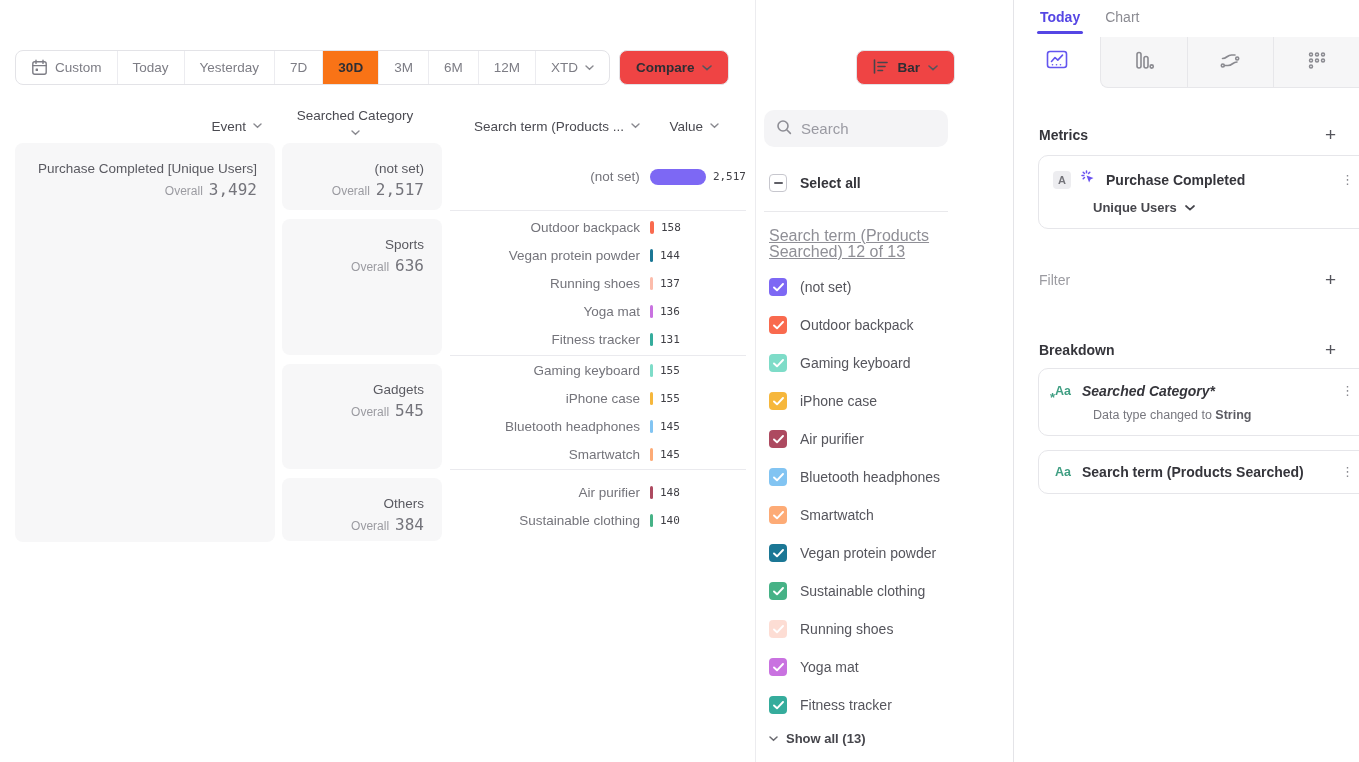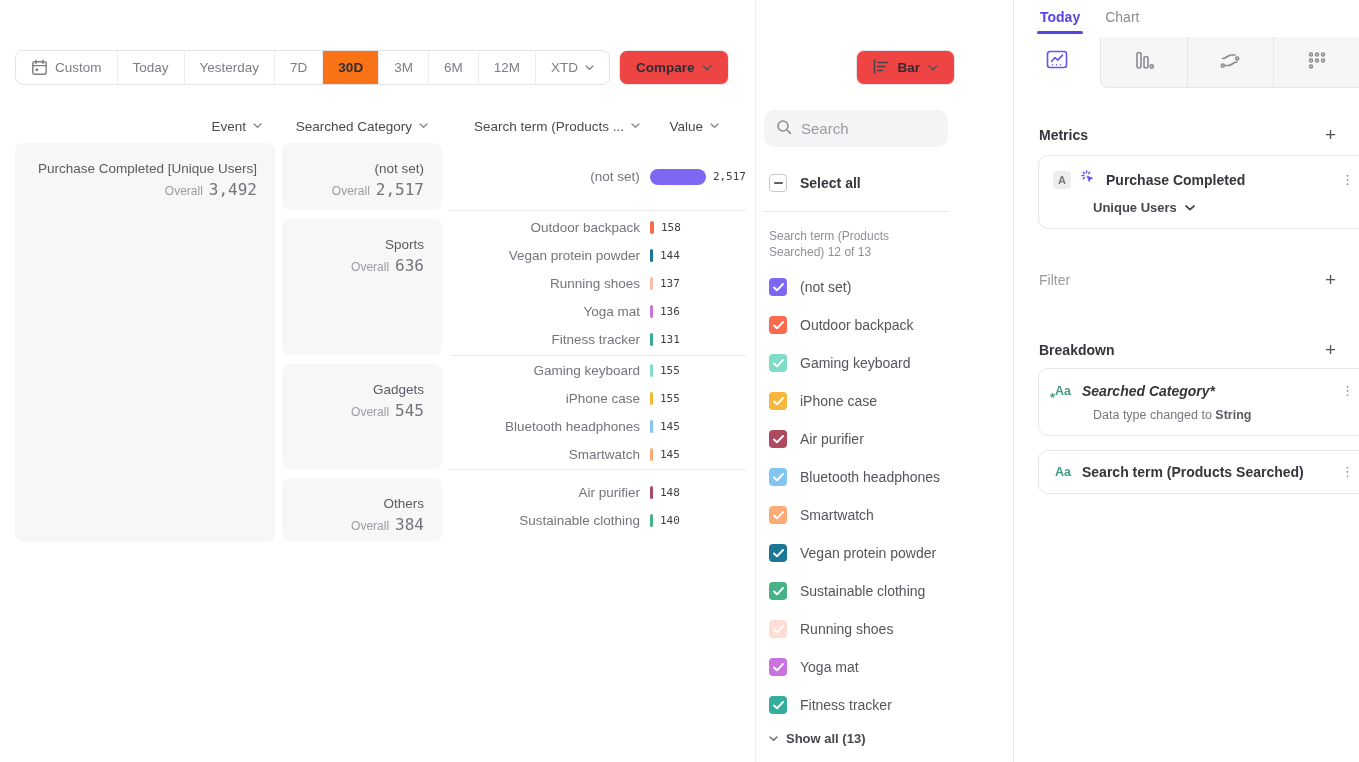--- a/index.html
+++ b/index.html
@@ -19,21 +19,21 @@
   .pill-btn { display:flex; align-items:center; gap:8px; height:35px; padding:0 16px;
     border:1px solid #e3e3e7; border-radius:8px; background:#ef4444; font-size:13.5px; font-weight:700; color:#2e2e34; cursor:pointer; }
   .compare { margin-left:9px; }
   .bar-btn { margin-left:auto; }
   .chev { color:#77777f; display:inline-flex; }
 
   
   .col-head { position:absolute; top:116px; height:20px; display:flex; align-items:center; justify-content:flex-end;
     gap:7px; font-size:13.5px; font-weight:500; color:#4a4a51; cursor:pointer; }
   #head-event { left:15px; width:247px; }
-  #head-category { left:282px; width:146px; }
+  #head-category { left:282px; width:146px;flex-direction:column; }
   #head-term { left:410px; width:230px; }
   #head-value { left:560px; width:159px; }
 
   
   .card { position:absolute; background:#f7f7f8; border-radius:8px; text-align:right; padding:16px 18px 0 10px; }
   .card .name { font-size:13.5px; color:#5a5a61; line-height:19px; }
   .card .overall { font-size:12px; color:#9b9ba1; margin-top:2px; }
   .card .overall .num { font-family:"DejaVu Sans Mono", monospace; font-size:16px; color:#74747b; margin-left:6px; }
   #event-card { left:15px; top:143px; width:260px; height:399px; }
 
@@ -53,21 +53,21 @@
     border-radius:10px; display:flex; align-items:center; padding:0 12px; gap:9px; }
   .legend-search input { border:none; outline:none; background:transparent; font-size:15px; color:#3b3b42;
     width:130px; font-family:"Liberation Sans", sans-serif; }
   .legend-search input::placeholder { color:#9a9aa2; }
   .select-all { position:absolute; left:13px; top:174px; display:flex; align-items:center; gap:13px; cursor:pointer; }
   .select-all .cb-ind { width:18px; height:18px; border:1.5px solid #c7c7ce; border-radius:4px; background:#fff;
     display:flex; align-items:center; justify-content:center; }
   .cb-ind span { width:9px; height:2px; background:#5f5f66; border-radius:1px; display:block; }
   .select-all .lab { font-size:14px; font-weight:700; color:#35353b; }
   .legend-sep { position:absolute; left:8px; top:211px; width:184px; height:1px; background:#e9e9ec; }
-  .legend-group-label { position:absolute; left:13px; top:228px; width:170px; font-size:12px; color:#8f8f96; line-height:16px; }
+  .legend-group-label { position:absolute; left:13px; top:228px; width:170px; font-size:16px; color:#8f8f96; line-height:16px;text-decoration:underline; }
   .legend-list { position:absolute; left:13px; top:268px; width:230px; }
   .legend-item { height:38px; display:flex; align-items:center; gap:13px; cursor:pointer; }
   .cb { width:18px; height:18px; border-radius:4px; display:flex; align-items:center; justify-content:center; flex:none; }
   .cb.faded { opacity:.5; }
   .cb.patterned { background-image:radial-gradient(rgba(255,255,255,.75) 1px, transparent 1.1px); background-size:4px 4px; }
   .legend-item .lab { font-size:14px; color:#55555c; white-space:nowrap; }
   .show-all { position:absolute; left:13px; top:731px; display:flex; align-items:center; gap:8px; cursor:pointer;
     font-size:13px; font-weight:700; color:#46464c;justify-content:flex-end; }
 
   

